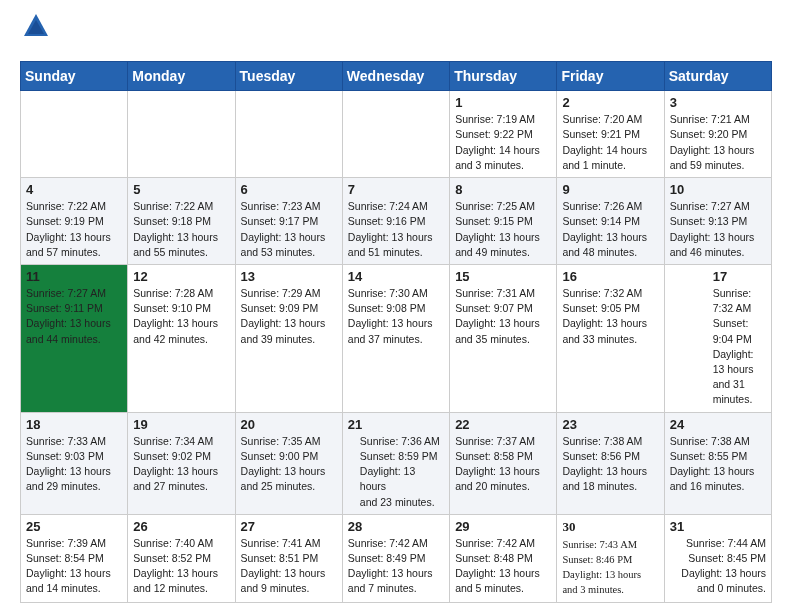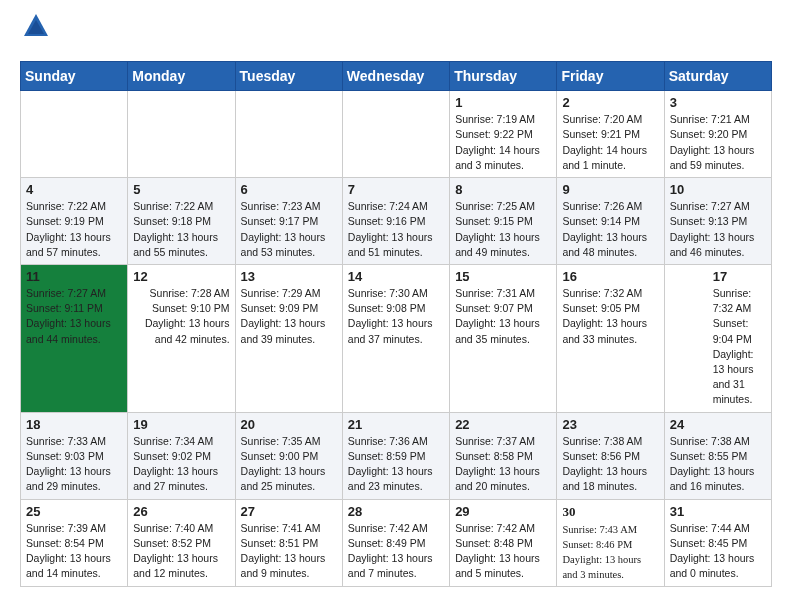--- a/index.html
+++ b/index.html
@@ -212,21 +212,21 @@
         <tr>
           <td style="background: #15803d;">
             <span class="day-num">11</span>
             <div class="day-info" style="white-space: pre-line;">Sunrise: 7:27 AM
 Sunset: 9:11 PM
 Daylight: 13 hours
 and 44 minutes.</div>
           </td>
           <td style="background: rgb(255, 255, 255);">
             <span class="day-num">12</span>
-            <div class="day-info" style="white-space: pre-line; text-align: right;">Sunrise: 7:28 AM
+            <div class="day-info" style="white-space: pre-line;">Sunrise: 7:28 AM
 Sunset: 9:10 PM
 Daylight: 13 hours
 and 42 minutes.</div>
           </td>
           <td style="background: rgb(255, 255, 255);">
             <span class="day-num">13</span>
             <div class="day-info" style="white-space: pre-line;">Sunrise: 7:29 AM
 Sunset: 9:09 PM
 Daylight: 13 hours
 and 39 minutes.</div>
@@ -277,21 +277,21 @@
           </td>
           <td style="background: rgb(242, 244, 248);">
             <span class="day-num">20</span>
             <div class="day-info" style="white-space: pre-line;">Sunrise: 7:35 AM
 Sunset: 9:00 PM
 Daylight: 13 hours
 and 25 minutes.</div>
           </td>
           <td style="background: rgb(242, 244, 248);">
             <span class="day-num">21</span>
-            <div class="day-info" style="white-space: pre-line;">Sunrise: 7:36 AM
+            <div class="day-info" style="white-space: pre-line; margin-left: 12px;">Sunrise: 7:36 AM
 Sunset: 8:59 PM
 Daylight: 13 hours
 and 23 minutes.</div>
           </td>
           <td style="background: rgb(242, 244, 248);">
             <span class="day-num">22</span>
             <div class="day-info" style="white-space: pre-line;">Sunrise: 7:37 AM
 Sunset: 8:58 PM
 Daylight: 13 hours
 and 20 minutes.</div>
@@ -349,21 +349,21 @@
           </td>
           <td style="background: rgb(255, 255, 255); font-family: Liberation Serif, serif;">
             <span class="day-num">30</span>
             <div class="day-info" style="white-space: pre-line;">Sunrise: 7:43 AM
 Sunset: 8:46 PM
 Daylight: 13 hours
 and 3 minutes.</div>
           </td>
           <td style="background: rgb(255, 255, 255);">
             <span class="day-num">31</span>
-            <div class="day-info" style="white-space: pre-line;">Sunrise: 7:44 AM
+            <div class="day-info" style="white-space: pre-line; text-align: right;">Sunrise: 7:44 AM
 Sunset: 8:45 PM
 Daylight: 13 hours
 and 0 minutes.</div>
           </td>
         </tr>
       </tbody>
   </table>
 </div>
 
 </body></html>

